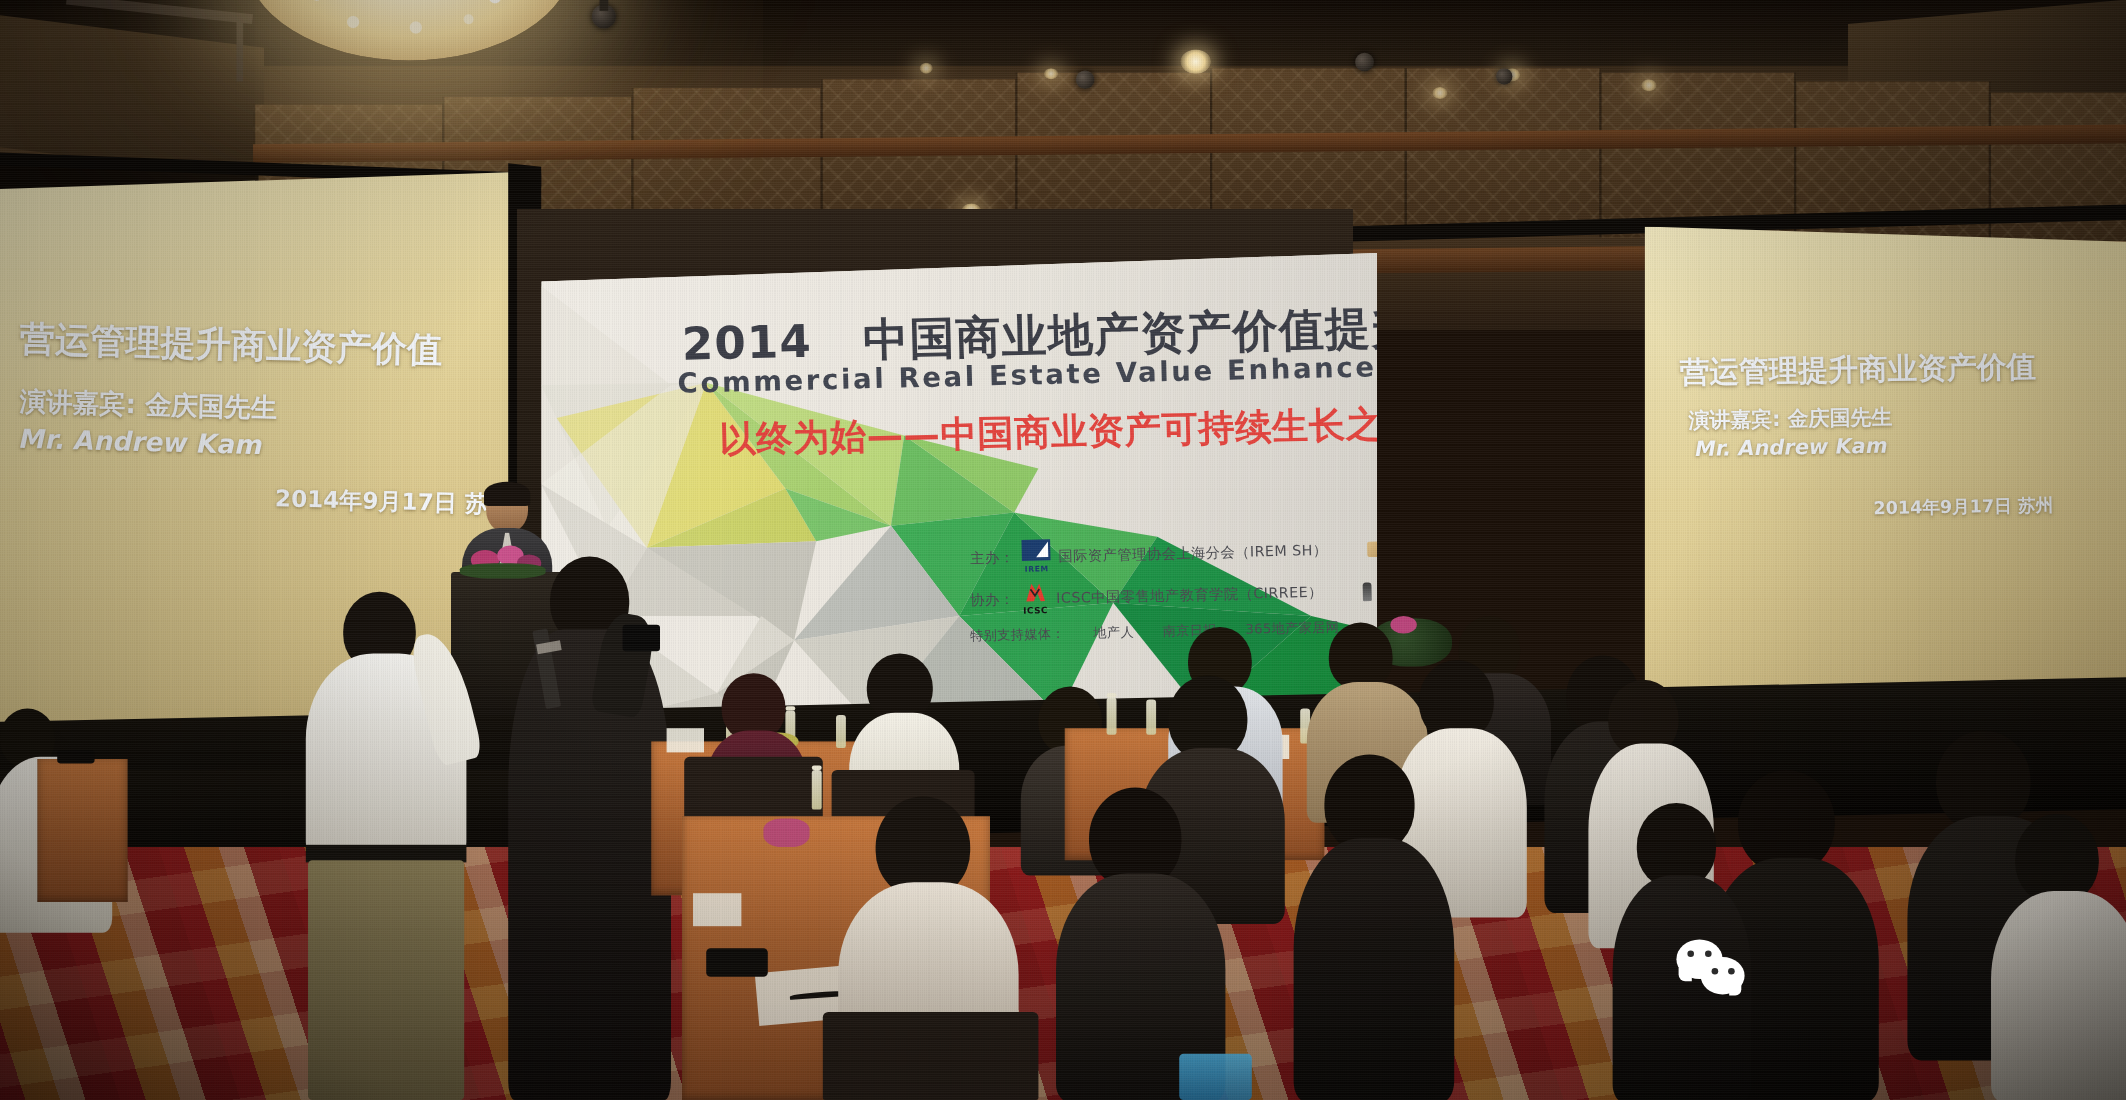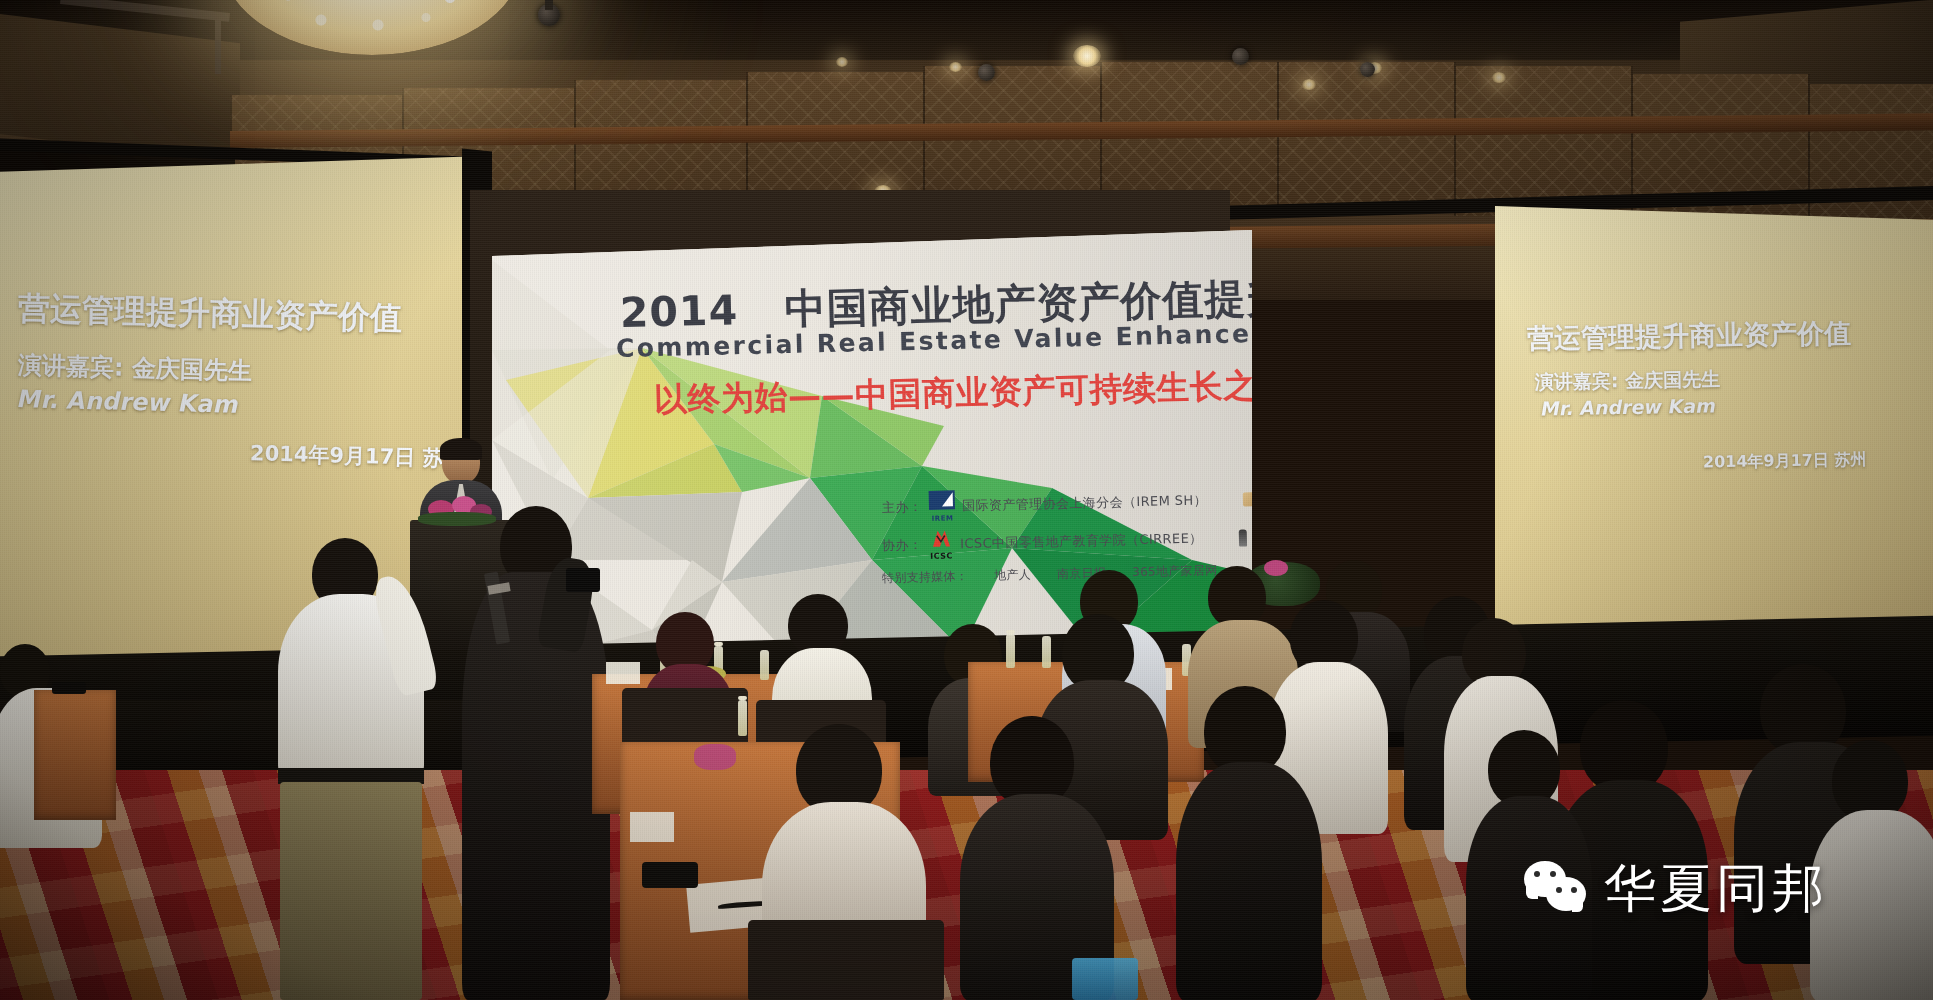--- a/index.html
+++ b/index.html
@@ -420,16 +420,15 @@
     <div class="wm-logo">
       <div class="bub" style="left:0;top:0;width:42px;height:36px;"></div>
       <div class="bub" style="left:2px;top:26px;width:12px;height:12px;border-radius:0 0 0 50%;"></div>
       <div class="bub-dot" style="left:10px;top:10px;width:6px;height:6px;"></div>
       <div class="bub-dot" style="left:26px;top:10px;width:6px;height:6px;"></div>
       <div class="bub" style="left:22px;top:16px;width:40px;height:34px;"></div>
       <div class="bub" style="left:48px;top:40px;width:11px;height:11px;border-radius:0 0 50% 0;"></div>
       <div class="bub-dot" style="left:32px;top:26px;width:6px;height:6px;"></div>
       <div class="bub-dot" style="left:47px;top:26px;width:6px;height:6px;"></div>
     </div>
-    <div class="wm-text">华夏同邦</div>
   </div>
 
 </div>
 
 </body></html>

